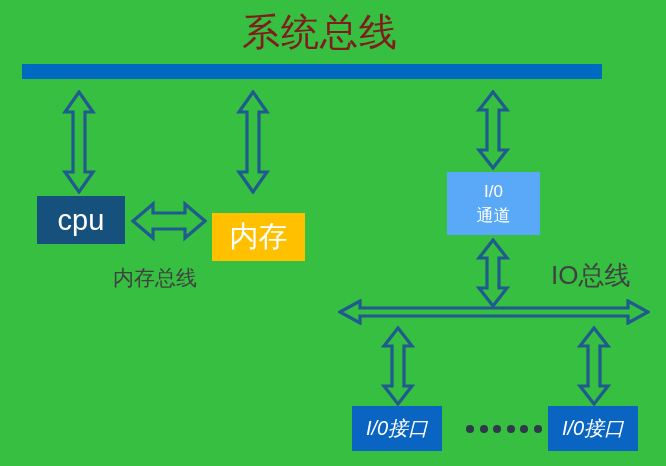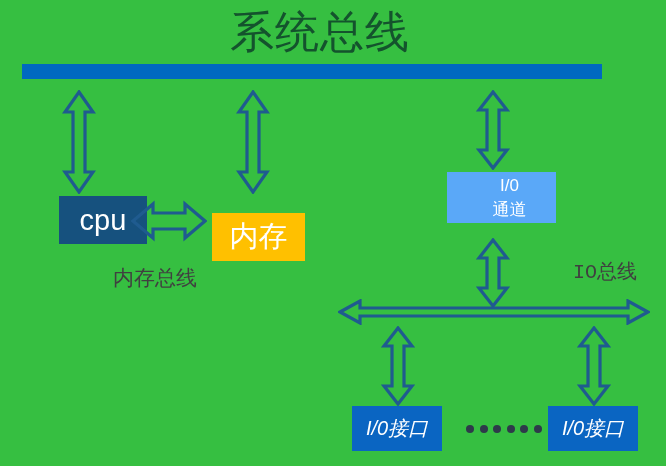--- a/index.html
+++ b/index.html
@@ -16,23 +16,23 @@
     background: #36bf41;
     overflow: hidden;
   }
   .abs { position: absolute; }
 
   
   #title {
     left: 0; top: 8px;
     width: 640px;
     text-align: center;
-    font-size: 44px;
+    font-size: 38px;
     line-height: 48px;
-    color: #14532d;
+    color: #7f1d1d;
     letter-spacing: 1px;
     white-space: nowrap;
   }
 
   
   #system-bus-bar {
     left: 22px; top: 64px;
     width: 580px; height: 15px;
     background: #0069c0;
   }
@@ -44,36 +44,34 @@
     justify-content: center;
     color: #ffffff;
     text-align: center;
     white-space: nowrap;
   }
   #cpu-box {
     left: 37px; top: 196px;
     width: 88px; height: 48px;
     background: #16517e;
     font-size: 29px;
-    margin-left: 22px;
   }
   #memory-box {
     left: 212px; top: 213px;
     width: 93px; height: 48px;
     background: #ffc000;
     font-size: 29px;
   }
   #io-channel-box {
     left: 447px; top: 172px;
-    width: 93px; height: 51px;
+    width: 93px; height: 63px;
     background: #5aa8f8;
     flex-direction: column;
     font-size: 17px;
     line-height: 24px;
-    padding-left: 16px;
   }
   .io-interface-box {
     top: 406px;
     width: 90px; height: 45px;
     background: #0a65c2;
     font-size: 20px;
     font-style: italic;
   }
   #io-interface-left  { left: 352px; }
   #io-interface-right { left: 548px; }
@@ -81,23 +79,22 @@
   
   .label {
     color: #404040;
     white-space: nowrap;
   }
   #memory-bus-label {
     left: 113px; top: 264px;
     font-size: 21px;
   }
   #io-bus-label {
-    left: 573px; top: 258px;
-    font-size: 20px;
-    font-family: Liberation Mono, monospace;
+    left: 551px; top: 258px;
+    font-size: 26px;
   }
 
   
   #ellipsis-dots {
     left: 466px; top: 421px;
     width: 76px; height: 16px;
     display: flex;
     align-items: center;
     justify-content: space-between;
   }

